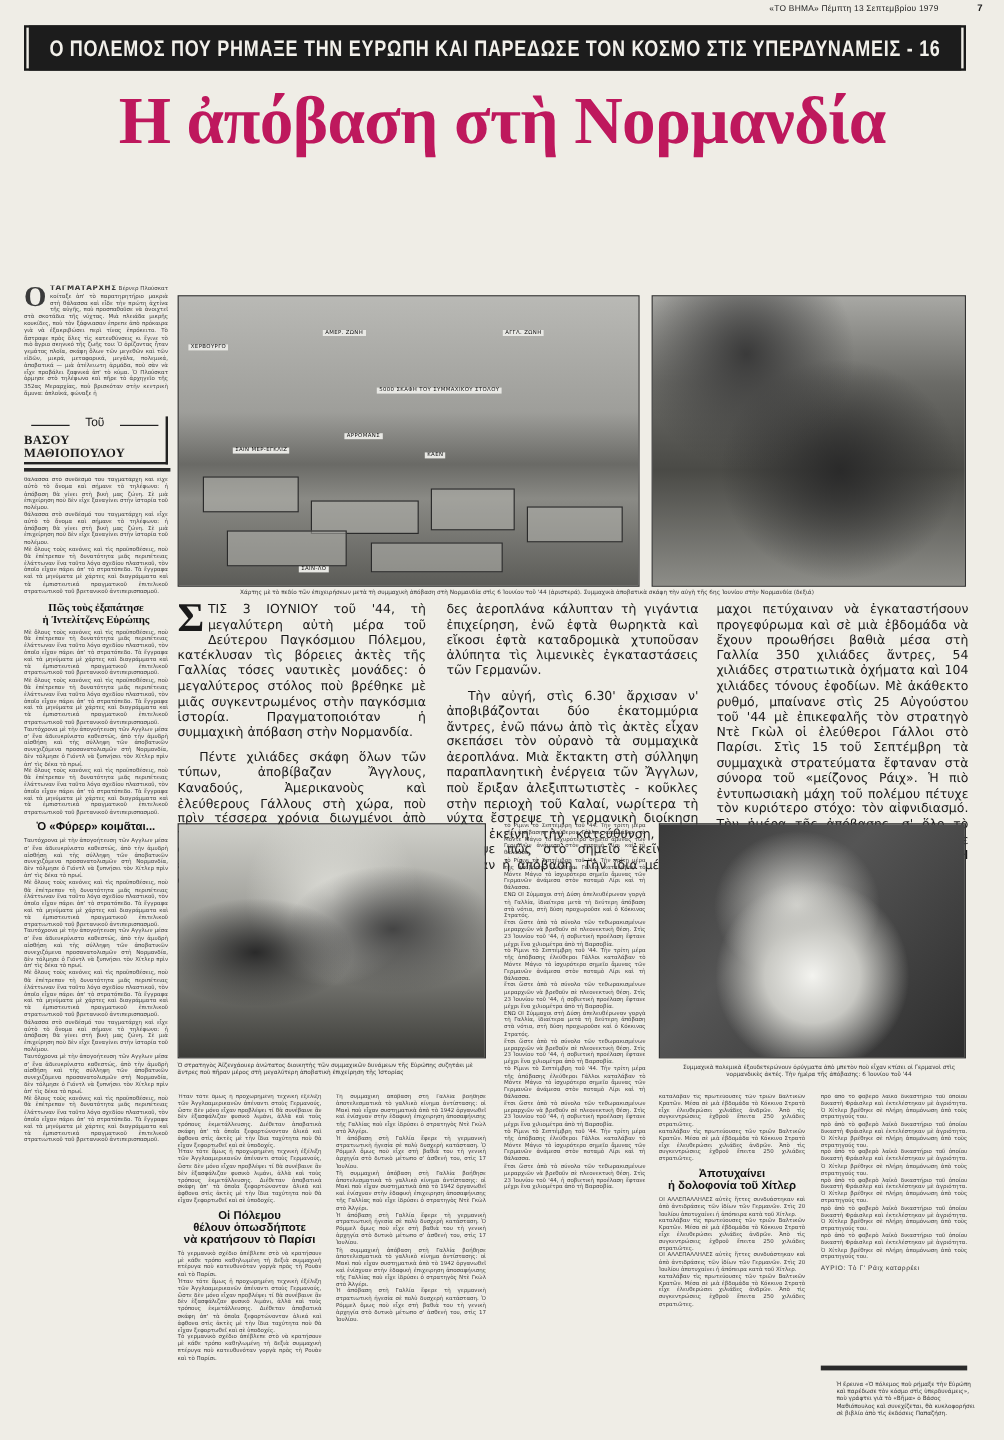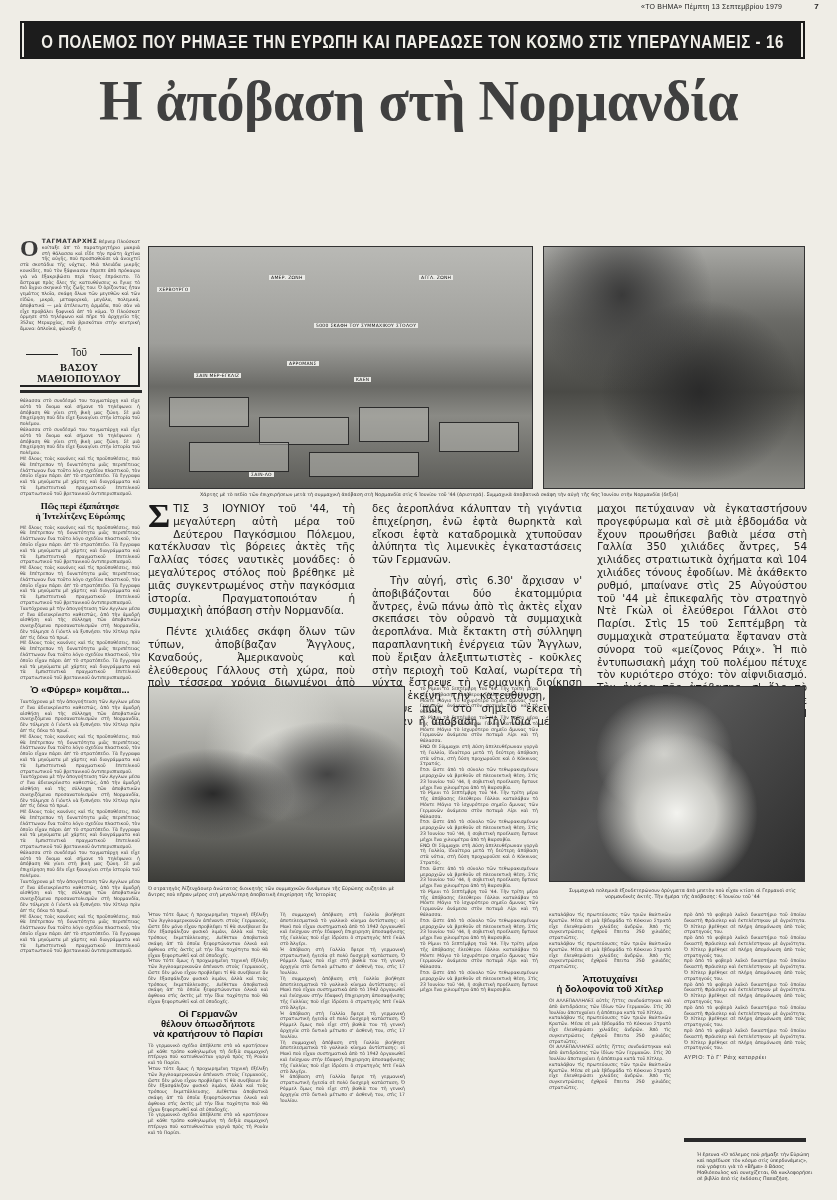--- a/index.html
+++ b/index.html
@@ -23,21 +23,21 @@
     }
     .series-banner .inner {
       width: 100%; height: 100%; background: #1c1c1c; color: #f2f0ea;
       display: flex; align-items: center; justify-content: center;
       font-family: "Liberation Sans", sans-serif; font-weight: bold;
       font-size: 15px; letter-spacing: 0.6px; transform: scaleY(1.25);
     }
     .headline {
       position: absolute; left: 20px; width: 797px; text-align: center;
       font-family: "Liberation Serif", serif; font-weight: bold;
-      font-size: 56px; line-height: 62px; color: #404040; letter-spacing: -0.5px;
+      font-size: 56px; line-height: 62px; color: #be185d; letter-spacing: -0.5px;
     }
     .headline.l1 { top: 70px; }
     .headline.l2 { top: 132px; }
     .subhead {
       position: absolute; left: 10px; top: 201px; width: 820px; text-align: center;
       font-family: "Liberation Serif", serif; font-size: 19px; letter-spacing: 0.3px;
       color: #111;
     }
     .smalltext {
       font-family: "DejaVu Sans", sans-serif; font-size: 4.6px; line-height: 5.8px;
@@ -56,21 +56,21 @@
     .byline-of {
       position: absolute; left: 0; top: 0px; width: 118px; text-align: center;
       font-family: "Liberation Sans", sans-serif; font-size: 10px;
     }
     .byline-of::before, .byline-of::after {
       content: ""; position: absolute; top: 7px; width: 32px; height: 1px; background: #222;
     }
     .byline-of::before { left: 6px; }
     .byline-of::after { right: 6px; }
     .byline-name {
-      position: absolute; left: 0; top: 15px; width: 118px; text-align: center;
+      position: absolute; left: 0; top: 15px; width: 118px; 
       font-family: "Liberation Serif", serif; font-weight: bold; font-size: 10.5px;
       letter-spacing: 0.2px;
     }
     .rule-thick { position: absolute; height: 3px; background: #2a2a2a; }
     .photo {
       position: absolute; border: 1px solid #333; overflow: hidden;
     }
     .photo.map {
       left: 148px; top: 246px; width: 385px; height: 243px;
       background:
@@ -159,21 +159,21 @@
     <div class="byline-of">Τοῦ</div>
     <div class="byline-name">ΒΑΣΟΥ ΜΑΘΙΟΠΟΥΛΟΥ</div>
   </div>
   <div class="rule-thick" style="left:20px; top:390px; width:122px;"></div>
 
   <div class="col smalltext" style="left:20px; top:398px; width:120px; height:800px;">
     <p>θάλασσα στὸ συνδέσμό του ταγματάρχη καὶ εἶχε αὐτὸ τὸ ὄνομα καὶ σήμανε τὸ τηλέφωνο: ἡ ἀπόβαση θὰ γίνει στὴ βικὴ μας ζώνη. Σὲ μιὰ ἐπιχείρηση ποὺ δὲν εἶχε ξαναγίνει στὴν ἱστορία τοῦ πολέμου.</p>
     <p>θάλασσα στὸ συνδέσμό του ταγματάρχη καὶ εἶχε αὐτὸ τὸ ὄνομα καὶ σήμανε τὸ τηλέφωνο: ἡ ἀπόβαση θὰ γίνει στὴ βικὴ μας ζώνη. Σὲ μιὰ ἐπιχείρηση ποὺ δὲν εἶχε ξαναγίνει στὴν ἱστορία τοῦ πολέμου.</p>
     <p>Μὲ ὅλους τοὺς κανόνες καὶ τὶς προϋποθέσεις, ποὺ θὰ ἐπέτρεπαν τὴ δυνατότητα μιᾶς περιπέτειας ἐλάττωναν ἕνα τοῦτο λόγο σχεδίου πλαστικοῦ, τὸν ὁποῖο εἶχαν πάρει ἀπ' τὸ στρατόπεδο. Τὰ ἔγγραφα καὶ τὰ μηνύματα μὲ χάρτες καὶ διαγράμματα καὶ τὰ ἐμπιστευτικά πραγματικοῦ ἐπιτελικοῦ στρατιωτικοῦ τοῦ βρετανικοῦ ἀντιπερισπασμοῦ.</p>
     <div class="subtitle-head">
-      <div>Πῶς περὶ ἐξαπάτησε</div>
+      <div>Πῶς τοὺς ἐξαπάτησε</div>
       <div>ἡ Ἰντελίτζενς Εὐρώπης</div>
     </div>
     <p>Μὲ ὅλους τοὺς κανόνες καὶ τὶς προϋποθέσεις, ποὺ θὰ ἐπέτρεπαν τὴ δυνατότητα μιᾶς περιπέτειας ἐλάττωναν ἕνα τοῦτο λόγο σχεδίου πλαστικοῦ, τὸν ὁποῖο εἶχαν πάρει ἀπ' τὸ στρατόπεδο. Τὰ ἔγγραφα καὶ τὰ μηνύματα μὲ χάρτες καὶ διαγράμματα καὶ τὰ ἐμπιστευτικά πραγματικοῦ ἐπιτελικοῦ στρατιωτικοῦ τοῦ βρετανικοῦ ἀντιπερισπασμοῦ.</p>
     <p>Μὲ ὅλους τοὺς κανόνες καὶ τὶς προϋποθέσεις, ποὺ θὰ ἐπέτρεπαν τὴ δυνατότητα μιᾶς περιπέτειας ἐλάττωναν ἕνα τοῦτο λόγο σχεδίου πλαστικοῦ, τὸν ὁποῖο εἶχαν πάρει ἀπ' τὸ στρατόπεδο. Τὰ ἔγγραφα καὶ τὰ μηνύματα μὲ χάρτες καὶ διαγράμματα καὶ τὰ ἐμπιστευτικά πραγματικοῦ ἐπιτελικοῦ στρατιωτικοῦ τοῦ βρετανικοῦ ἀντιπερισπασμοῦ.</p>
     <p>Ταυτόχρονα μὲ τὴν ἀπογοήτευση τῶν Αγγλων μέσα σ' ἕνα ἀδιευκρίνιστο καθεστώς, ἀπὸ τὴν ἀμυδρὴ αἰσθήση καὶ τὴς σύλληψη τῶν ἀποβατικῶν συνεχιζόμενα προσανατολισμῶν στὴ Νορμανδία, δὲν τόλμησε ὁ Γιόντλ νὰ ξυπνήσει τὸν Χίτλερ πρὶν ἀπ' τὶς δέκα τὸ πρωί.</p>
     <p>Μὲ ὅλους τοὺς κανόνες καὶ τὶς προϋποθέσεις, ποὺ θὰ ἐπέτρεπαν τὴ δυνατότητα μιᾶς περιπέτειας ἐλάττωναν ἕνα τοῦτο λόγο σχεδίου πλαστικοῦ, τὸν ὁποῖο εἶχαν πάρει ἀπ' τὸ στρατόπεδο. Τὰ ἔγγραφα καὶ τὰ μηνύματα μὲ χάρτες καὶ διαγράμματα καὶ τὰ ἐμπιστευτικά πραγματικοῦ ἐπιτελικοῦ στρατιωτικοῦ τοῦ βρετανικοῦ ἀντιπερισπασμοῦ.</p>
     <div class="subtitle-head sans">Ὁ «Φύρερ» κοιμᾶται...</div>
     <p>Ταυτόχρονα μὲ τὴν ἀπογοήτευση τῶν Αγγλων μέσα σ' ἕνα ἀδιευκρίνιστο καθεστώς, ἀπὸ τὴν ἀμυδρὴ αἰσθήση καὶ τὴς σύλληψη τῶν ἀποβατικῶν συνεχιζόμενα προσανατολισμῶν στὴ Νορμανδία, δὲν τόλμησε ὁ Γιόντλ νὰ ξυπνήσει τὸν Χίτλερ πρὶν ἀπ' τὶς δέκα τὸ πρωί.</p>
     <p>Μὲ ὅλους τοὺς κανόνες καὶ τὶς προϋποθέσεις, ποὺ θὰ ἐπέτρεπαν τὴ δυνατότητα μιᾶς περιπέτειας ἐλάττωναν ἕνα τοῦτο λόγο σχεδίου πλαστικοῦ, τὸν ὁποῖο εἶχαν πάρει ἀπ' τὸ στρατόπεδο. Τὰ ἔγγραφα καὶ τὰ μηνύματα μὲ χάρτες καὶ διαγράμματα καὶ τὰ ἐμπιστευτικά πραγματικοῦ ἐπιτελικοῦ στρατιωτικοῦ τοῦ βρετανικοῦ ἀντιπερισπασμοῦ.</p>
     <p>Ταυτόχρονα μὲ τὴν ἀπογοήτευση τῶν Αγγλων μέσα σ' ἕνα ἀδιευκρίνιστο καθεστώς, ἀπὸ τὴν ἀμυδρὴ αἰσθήση καὶ τὴς σύλληψη τῶν ἀποβατικῶν συνεχιζόμενα προσανατολισμῶν στὴ Νορμανδία, δὲν τόλμησε ὁ Γιόντλ νὰ ξυπνήσει τὸν Χίτλερ πρὶν ἀπ' τὶς δέκα τὸ πρωί.</p>
@@ -236,21 +236,21 @@
     <p>ἔτσι ὥστε ἀπὸ τὸ σύνολο τῶν τεθωρακισμένων μεραρχιῶν νὰ βρεθοῦν σὲ πλεονεκτικὴ θέση. Στὶς 23 Ἰουνίου τοῦ '44, ἡ σοβιετικὴ προέλαση ἔφτανε μέχρι ἕνα χιλιομέτρα ἀπὸ τὴ Βαρσοβία.</p>
   </div>
 
   <div class="photo explosion"></div>
   <div class="caption" style="left:560px; top:888px; width:245px; text-align:center;">Συμμαχικὰ πολεμικὰ ἐξουδετερώνουν ὀρύγματα ἀπὸ μπετὸν ποὺ εἶχαν κτίσει οἱ Γερμανοὶ στὶς νορμανδικὲς ἀκτές. Τὴν ἡμέρα τῆς ἀπόβασης: 6 Ἰουνίου τοῦ '44</div>
 
   <div class="col smalltext" style="left:148px; top:912px; width:120px; height:286px;">
     <p>Ἦταν τότε ὅμως ἡ προχωρημένη τεχνικὴ ἐξέλιξη τῶν Ἀγγλοαμερικανῶν ἀπέναντι στοὺς Γερμανούς, ὥστε δὲν μόνο εἶχαν προβλέψει τί θὰ συνέβαινε ἂν δὲν ἐξασφάλιζαν φυσικὸ λιμάνι, ἀλλὰ καὶ τοὺς τρόπους ἐκμετάλλευσης. Διέθεταν ἀποβατικὰ σκάφη ἀπ' τὰ ὁποῖα ξεφορτώνονταν ὁλικά καὶ ἀφθονα στὶς ἀκτὲς μὲ τὴν ἴδια ταχύτητα ποὺ θὰ εἶχαν ξεφορτωθεῖ καὶ σὲ ὑποδοχές.</p>
     <p>Ἦταν τότε ὅμως ἡ προχωρημένη τεχνικὴ ἐξέλιξη τῶν Ἀγγλοαμερικανῶν ἀπέναντι στοὺς Γερμανούς, ὥστε δὲν μόνο εἶχαν προβλέψει τί θὰ συνέβαινε ἂν δὲν ἐξασφάλιζαν φυσικὸ λιμάνι, ἀλλὰ καὶ τοὺς τρόπους ἐκμετάλλευσης. Διέθεταν ἀποβατικὰ σκάφη ἀπ' τὰ ὁποῖα ξεφορτώνονταν ὁλικά καὶ ἀφθονα στὶς ἀκτὲς μὲ τὴν ἴδια ταχύτητα ποὺ θὰ εἶχαν ξεφορτωθεῖ καὶ σὲ ὑποδοχές.</p>
     <div class="subtitle-head sans">
-      <div>Οἱ Γερμανῶν</div>
+      <div>Οἱ Πόλεμου</div>
       <div>θέλουν ὁπωσδήποτε</div>
       <div>νὰ κρατήσουν τὸ Παρίσι</div>
     </div>
     <p>Τὸ γερμανικὸ σχέδιο ἀπέβλεπε στὸ νὰ κρατήσουν μὲ κάθε τρόπο καθηλωμένη τὴ δεξιὰ συμμαχικὴ πτέρυγα ποὺ κατευθυνόταν γοργὰ πρὸς τὴ Ρουὰν καὶ τὸ Παρίσι.</p>
     <p>Ἦταν τότε ὅμως ἡ προχωρημένη τεχνικὴ ἐξέλιξη τῶν Ἀγγλοαμερικανῶν ἀπέναντι στοὺς Γερμανούς, ὥστε δὲν μόνο εἶχαν προβλέψει τί θὰ συνέβαινε ἂν δὲν ἐξασφάλιζαν φυσικὸ λιμάνι, ἀλλὰ καὶ τοὺς τρόπους ἐκμετάλλευσης. Διέθεταν ἀποβατικὰ σκάφη ἀπ' τὰ ὁποῖα ξεφορτώνονταν ὁλικά καὶ ἀφθονα στὶς ἀκτὲς μὲ τὴν ἴδια ταχύτητα ποὺ θὰ εἶχαν ξεφορτωθεῖ καὶ σὲ ὑποδοχές.</p>
     <p>Τὸ γερμανικὸ σχέδιο ἀπέβλεπε στὸ νὰ κρατήσουν μὲ κάθε τρόπο καθηλωμένη τὴ δεξιὰ συμμαχικὴ πτέρυγα ποὺ κατευθυνόταν γοργὰ πρὸς τὴ Ρουὰν καὶ τὸ Παρίσι.</p>
   </div>
 
   <div class="col smalltext" style="left:280px; top:912px; width:125px; height:286px;">
     <p>Τὴ συμμαχικὴ ἀπόβαση στὴ Γαλλία βοήθησε ἀποτελεσματικὰ τὸ γαλλικὸ κίνημα ἀντίστασης: οἱ Μακὶ ποὺ εἶχαν συστηματικὰ ἀπὸ τὸ 1942 ὀργανωθεῖ καὶ ἐνίσχυαν στὴν ἐδαφικὴ ἐπιχειρηση ἀποσαφήνισης τῆς Γαλλίας ποὺ εἶχε ἱδρύσει ὁ στρατηγὸς Ντὲ Γκὼλ στὸ Ἀλγέρι.</p>

